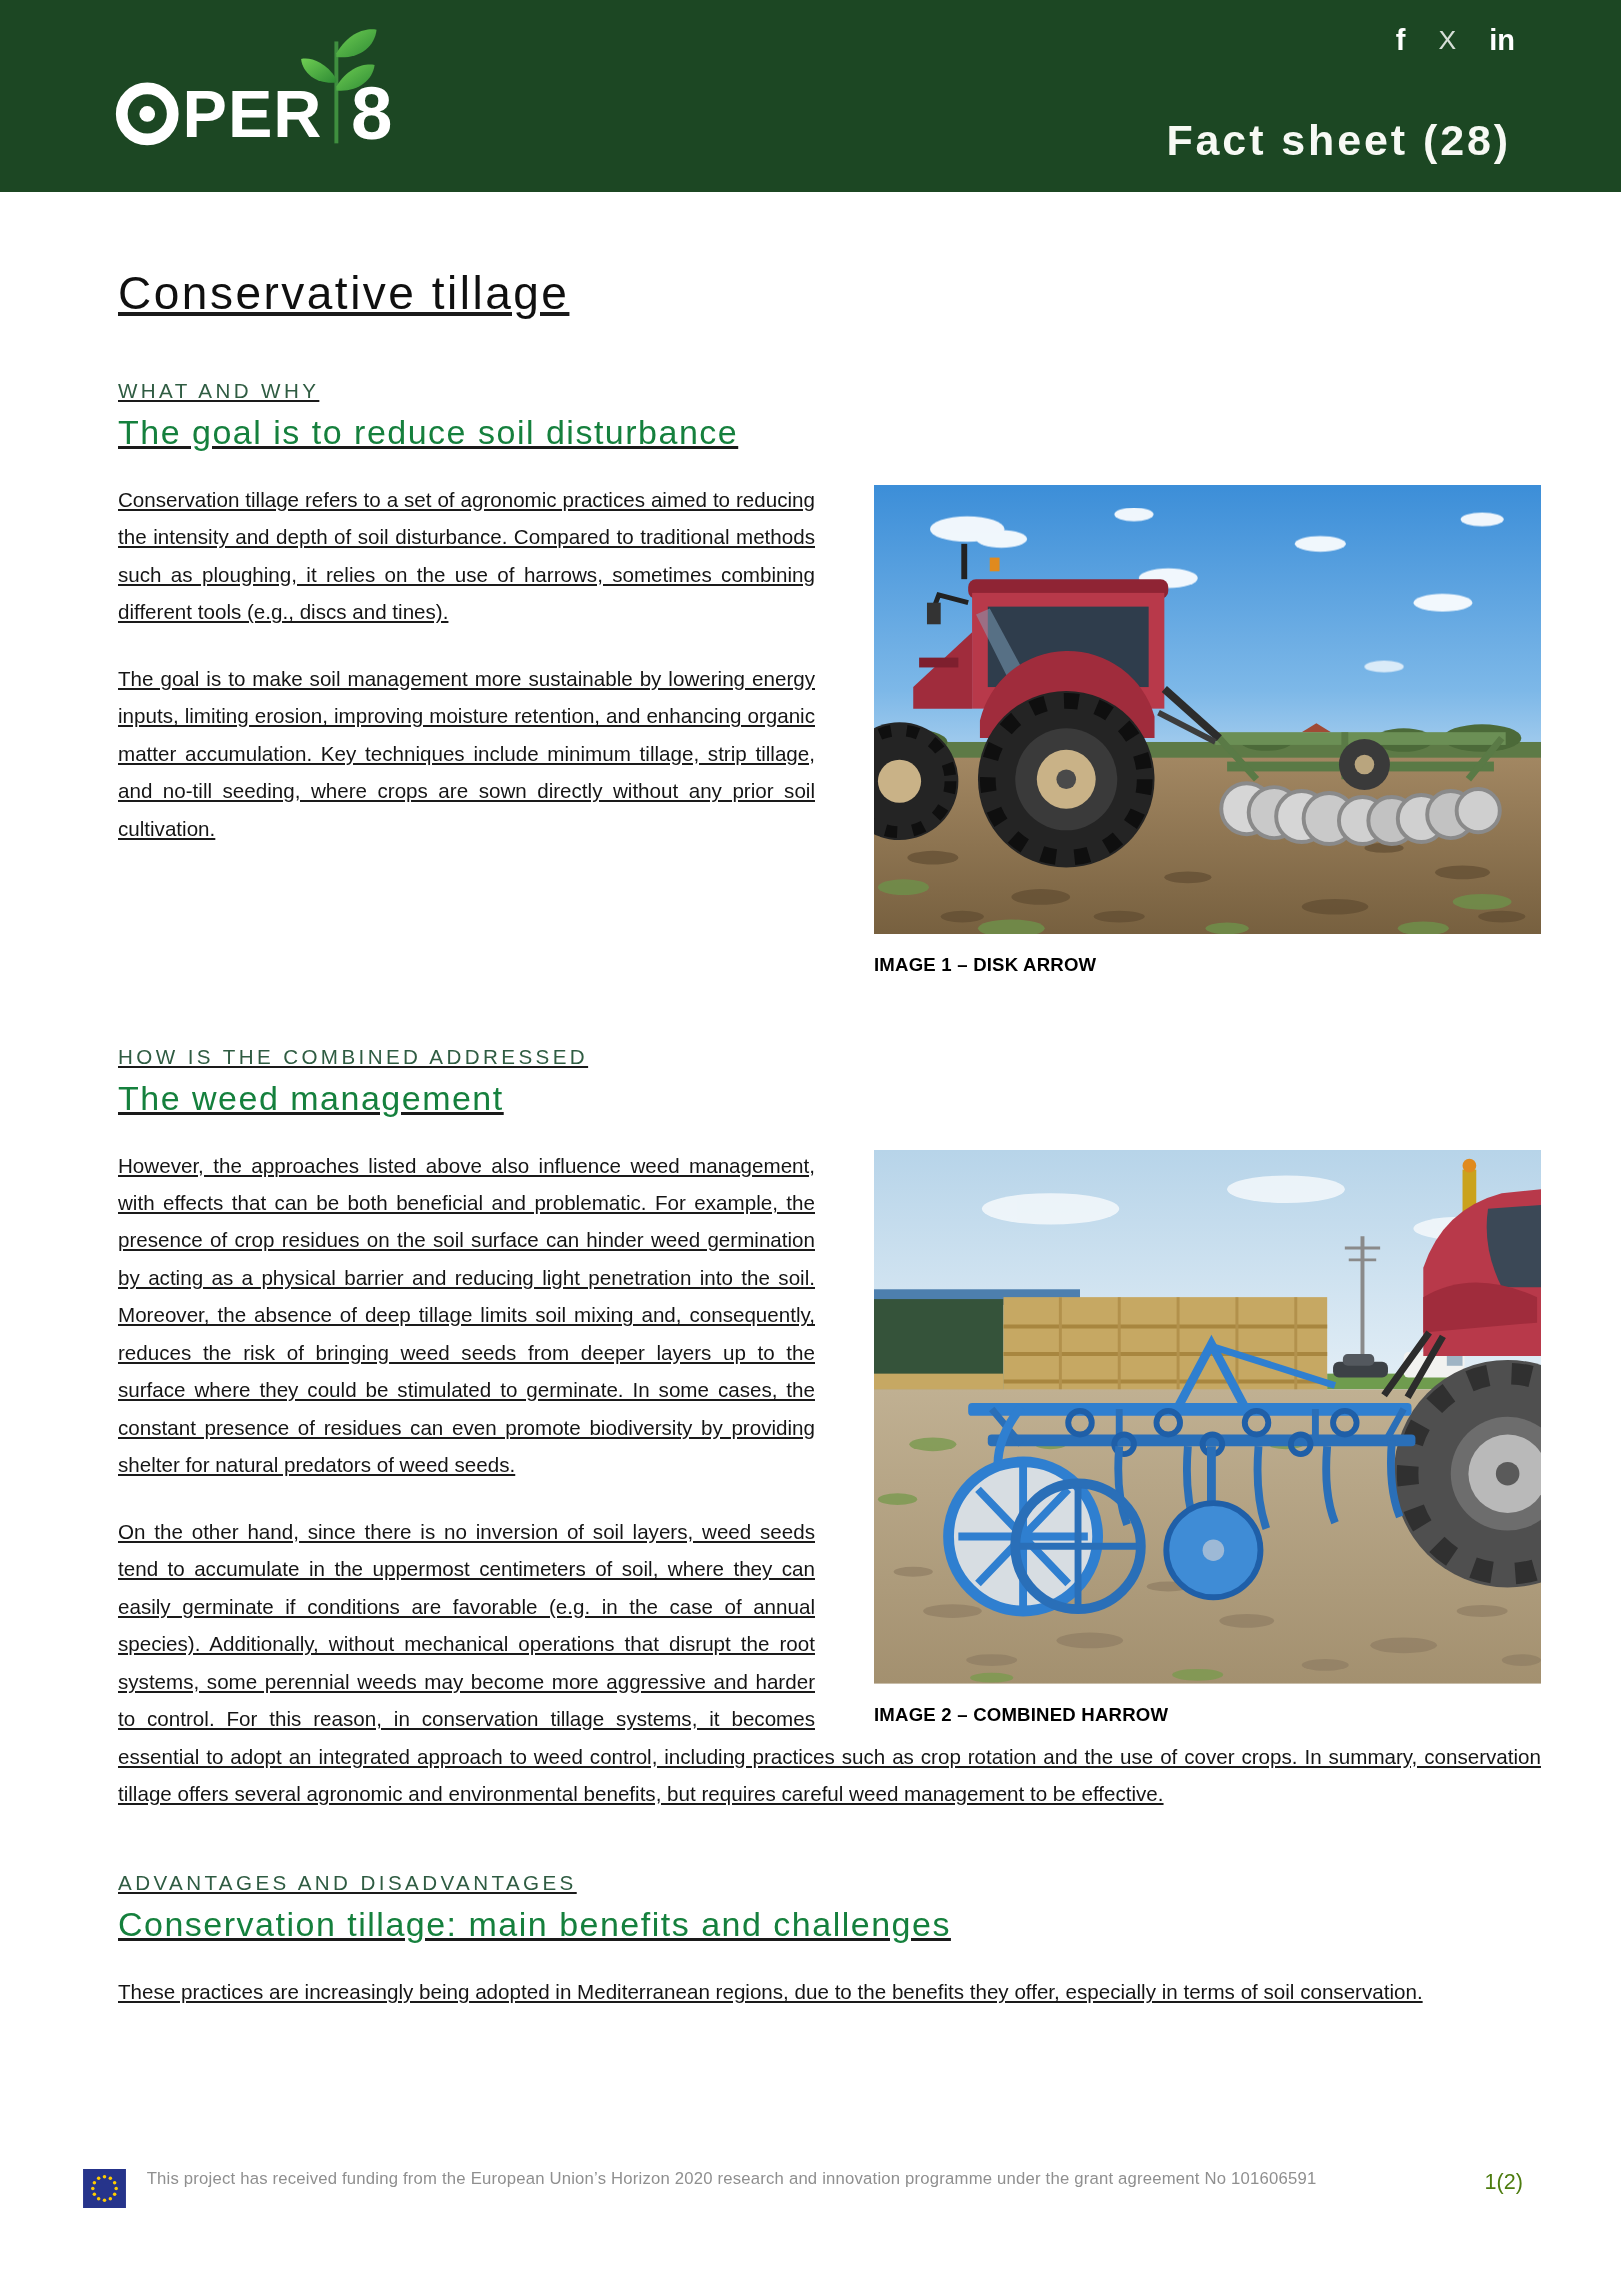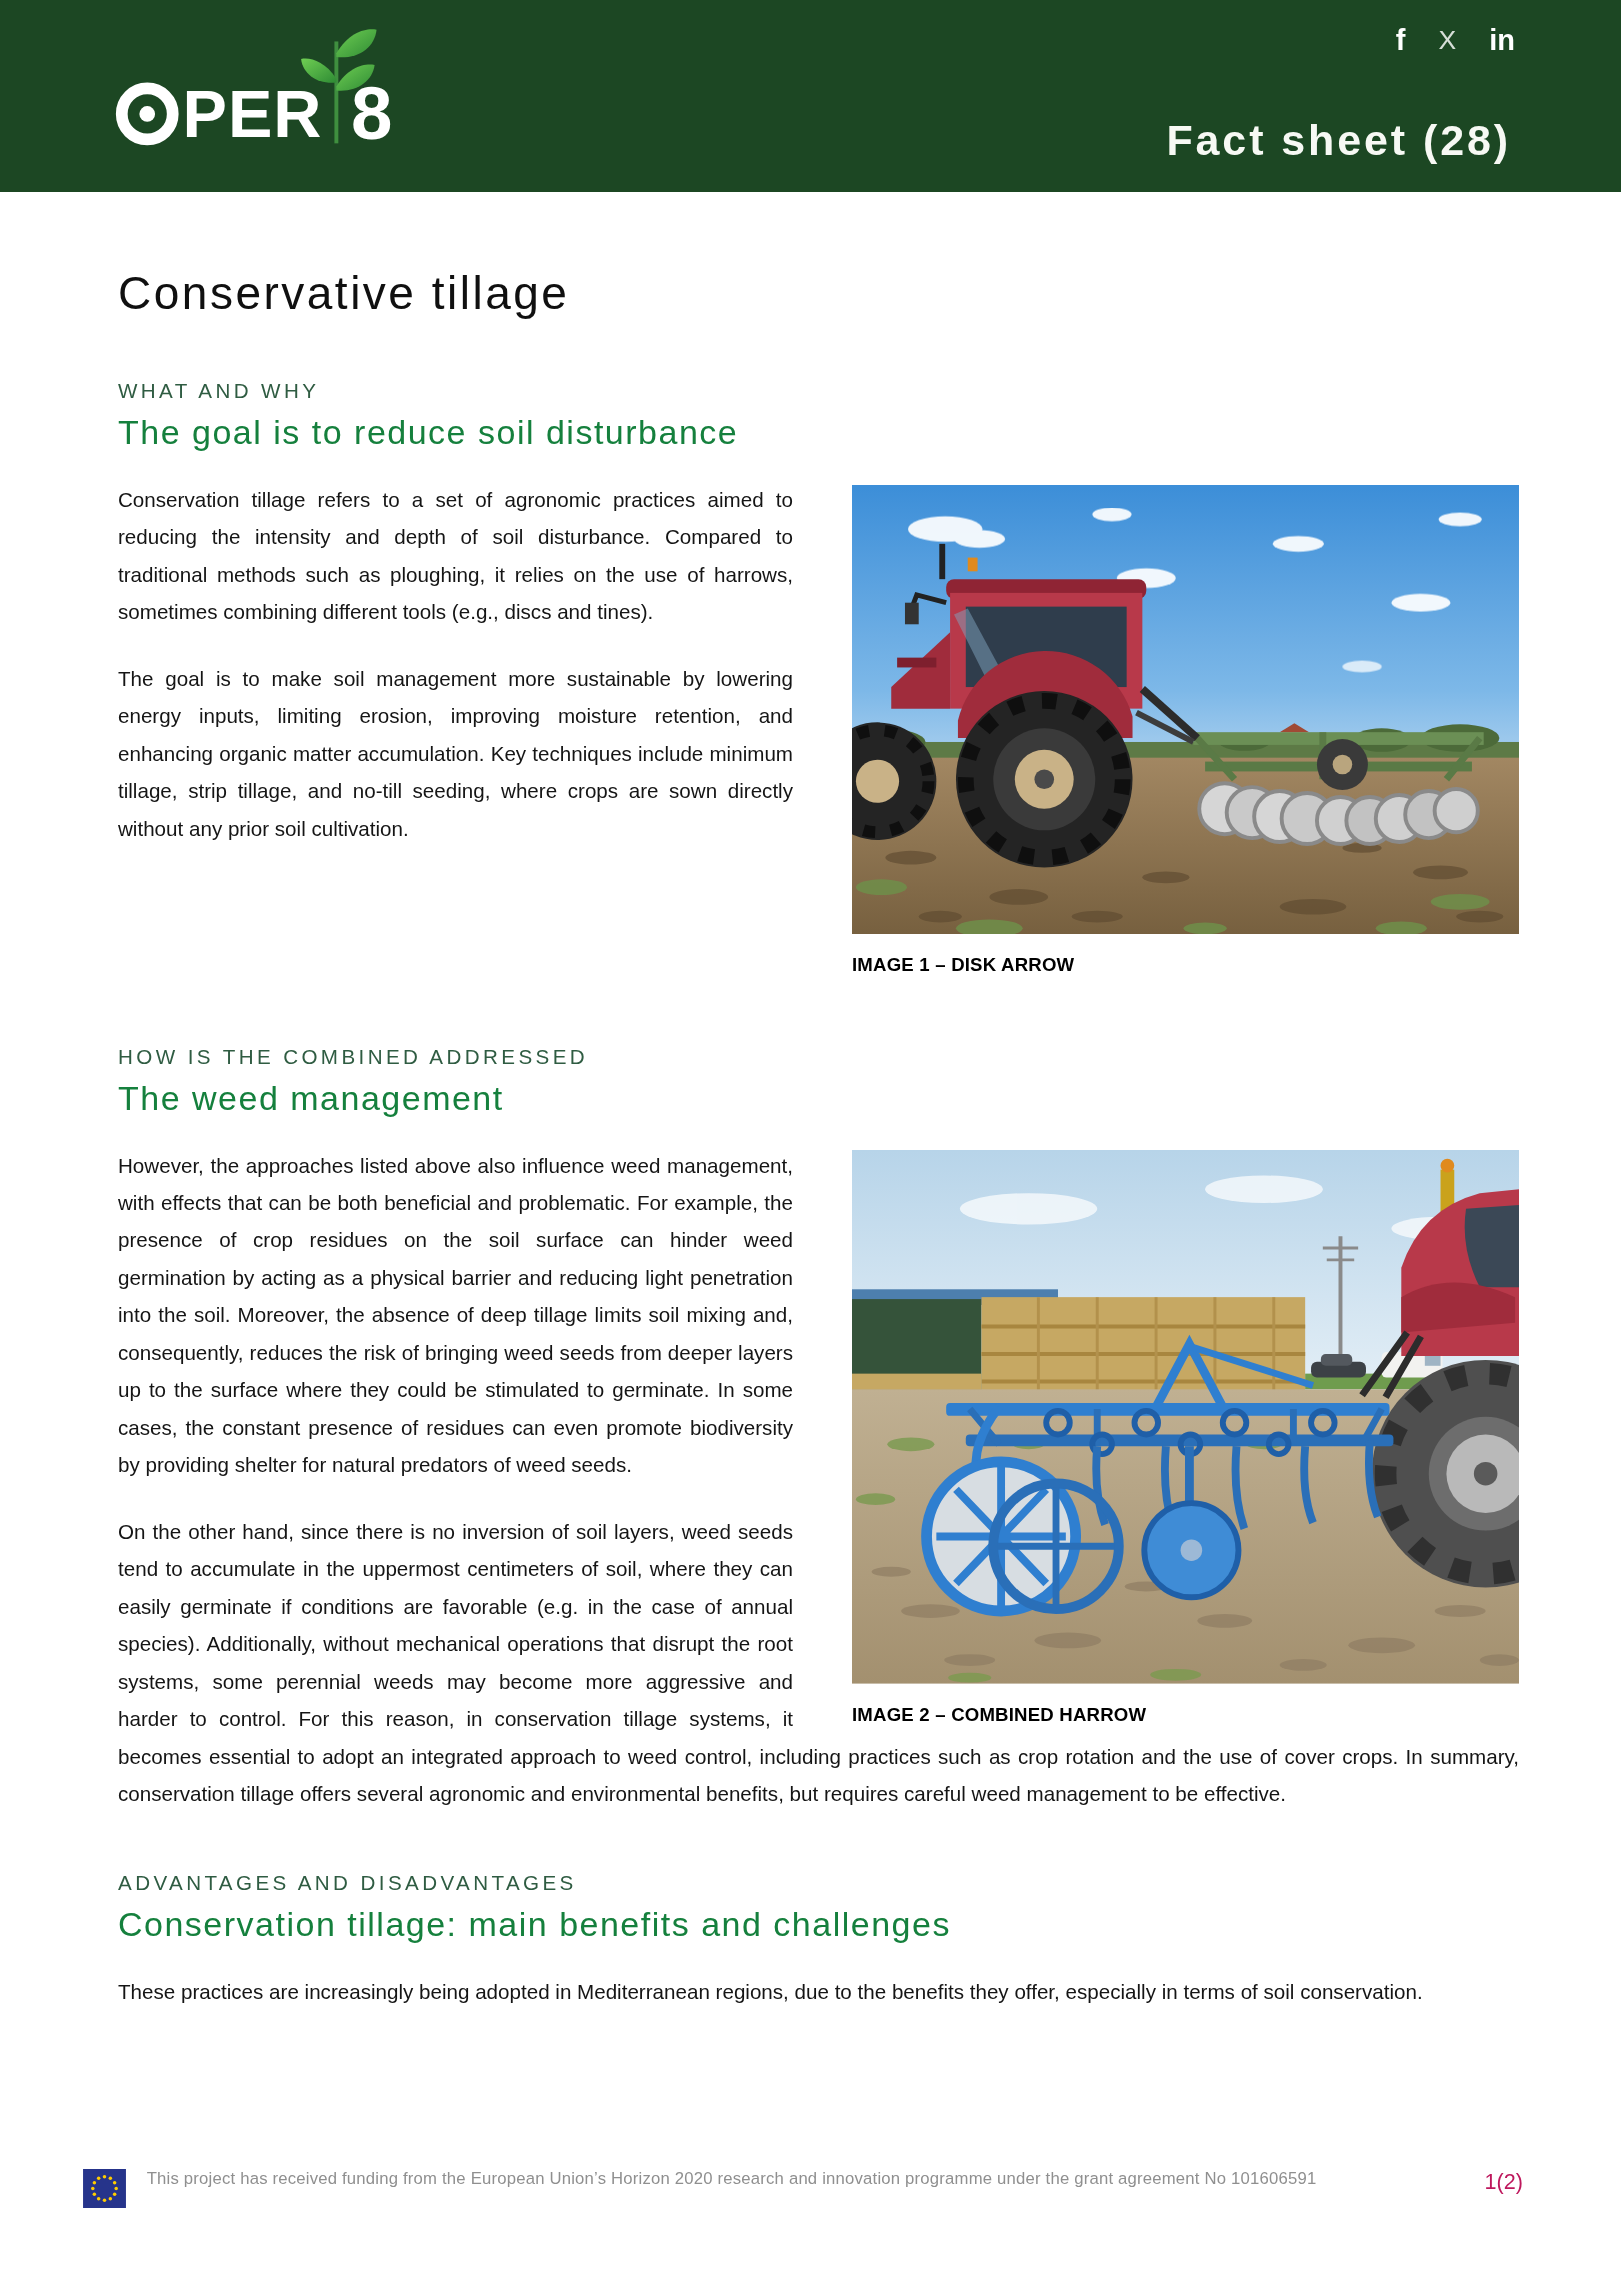--- a/index.html
+++ b/index.html
@@ -17,21 +17,21 @@
   .logo { position:absolute; left:110px; top:13.7px; }
   .social { position:absolute; right:106px; top:25.5px; display:flex; gap:33px; align-items:center; }
   .social .icon { color:#ffffff; font-weight:bold; font-size:29px; line-height:1; cursor:pointer; }
   .social .icon.x { font-weight:400; font-size:26.5px; color:rgba(255,255,255,0.82); }
   .factsheet-title {
     position:absolute; right:110px; bottom:27.4px; color:#f7f9f4;
     font-size:43px; letter-spacing:2.9px; font-weight:700;
   }
 
   
-  .main { padding:0 102px 0 118px; }
+  .main { padding:0 80px 0 118px;text-decoration:underline; }
   .page-title { margin-top:74px; font-size:46px; font-weight:400; letter-spacing:2.5px; color:#101010; }
 
   .section { margin-top:59px; }
   .section::after { content:""; display:block; clear:both; }
   .section-label {
     color:#2f5c42; font-size:20.6px; letter-spacing:3.4px; font-weight:400; margin-bottom:9.8px;
   }
   .section-heading { font-size:34px; font-weight:400; letter-spacing:1.5px; color:#15803d; margin-bottom:29px; }
 
   figure.photo { float:right; width:667px; margin:3.9px 0 9.8px 59px; }
@@ -44,21 +44,21 @@
   .body-text:last-child { margin-bottom:0; }
   .section.full .body-text { margin-bottom:13.7px; }
 
   
   .footer {
     position:absolute; left:83px; right:98px; bottom:84px;
     display:flex; gap:7px;
   }
   .eu-flag { flex:0 0 auto; width:43px; height:39px; margin-right:13.7px; }
   .funding { font-size:16.7px; color:#8f8f8f; letter-spacing:0.2px; flex:1 1 auto; }
-  .page-number { font-size:21.6px; color:#be185d; margin-left:19.6px; flex:0 0 auto; }
+  .page-number { font-size:21.6px; color:#4d7c0f; margin-left:19.6px; flex:0 0 auto; }
 </style>
 </head>
 <body>
 
 <div class="page">
 
   <div class="header">
 
     <div class="logo">
       <svg width="294" height="147" viewBox="0 0 300 150">

